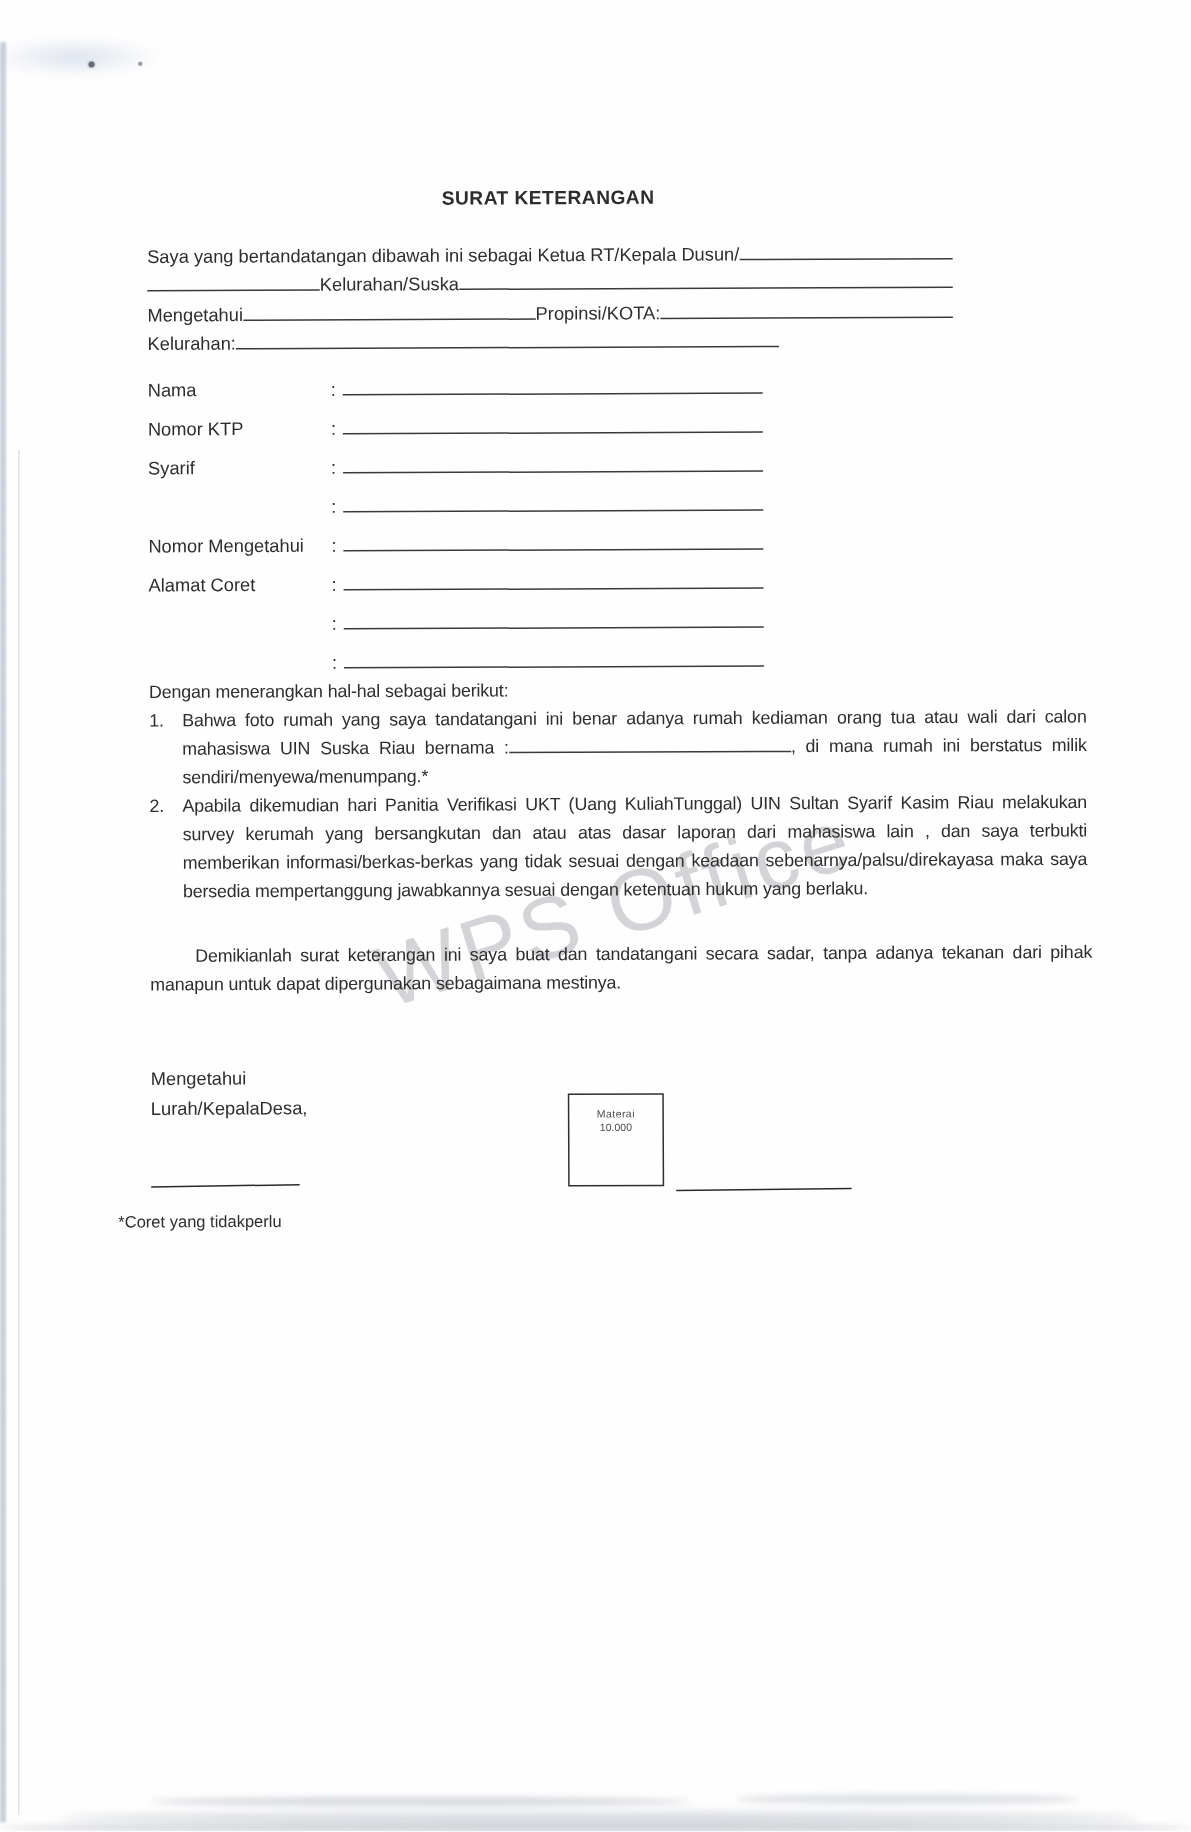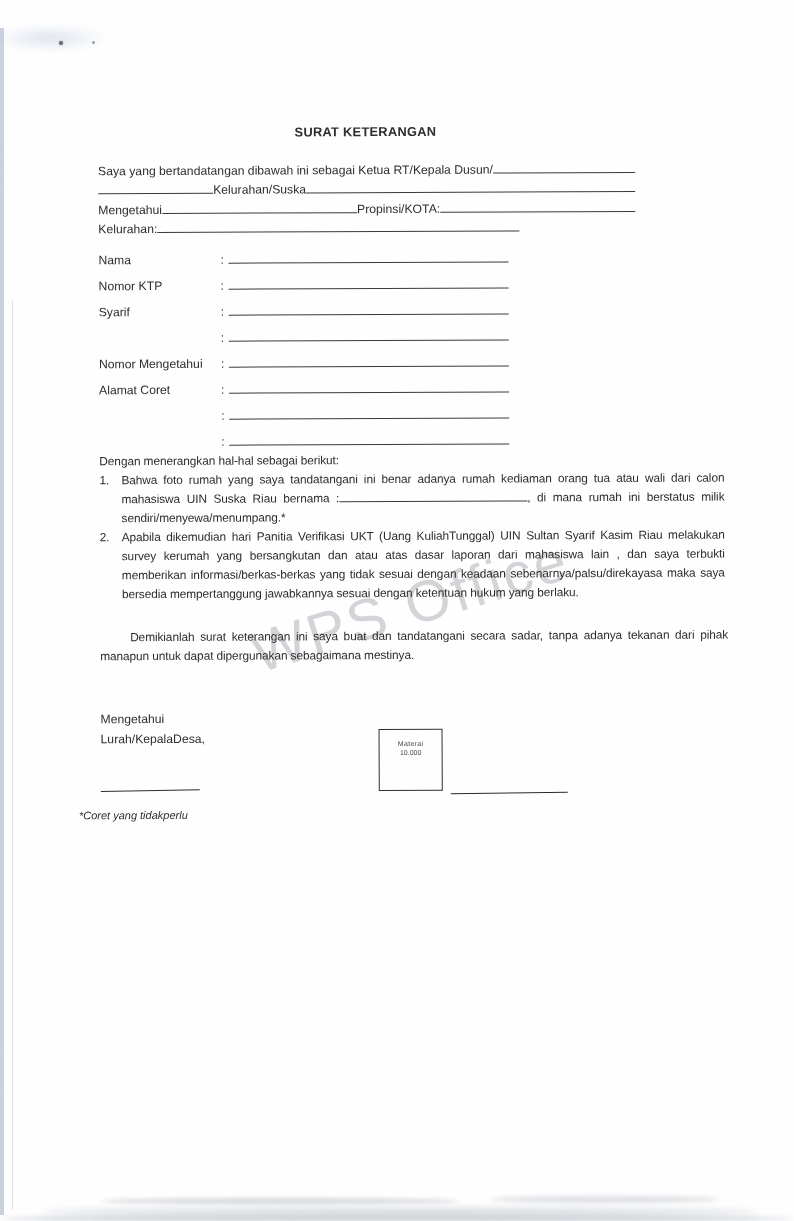--- a/index.html
+++ b/index.html
@@ -81,21 +81,21 @@
     position:absolute; top:729px; left:378px; width:64px; height:62px;
     border:1.5px solid #2f2f2f; box-sizing:border-box;
     text-align:center; padding-top:10px; color:#4a4a4a;
   }
   .stamp-box .s1 { font-size:7px; letter-spacing:.3px; }
   .stamp-box .s2 { font-size:7px; margin-top:2px; }
   .sigline { position:absolute; border-top:1.6px solid #2b2b2b; }
   .sigline-left  { top:789px; left:100px; width:99px; transform:rotate(-.7deg); }
   .sigline-right { top:793px; left:450px; width:117px; transform:rotate(-.4deg); }
 
-  .footnote { position:absolute; top:808px; left:78px; font-size:11px; font-style:italic; }
+  .footnote { position:absolute; top:808px; left:78px; font-size:11px; }
 </style>
 </head>
 <body>
 
 <div class="page">
 
   <div class="edge-left"></div>
   <div class="edge-line"></div>
   <div class="smudge-top"></div>
   <div class="speck speck-a"></div>

